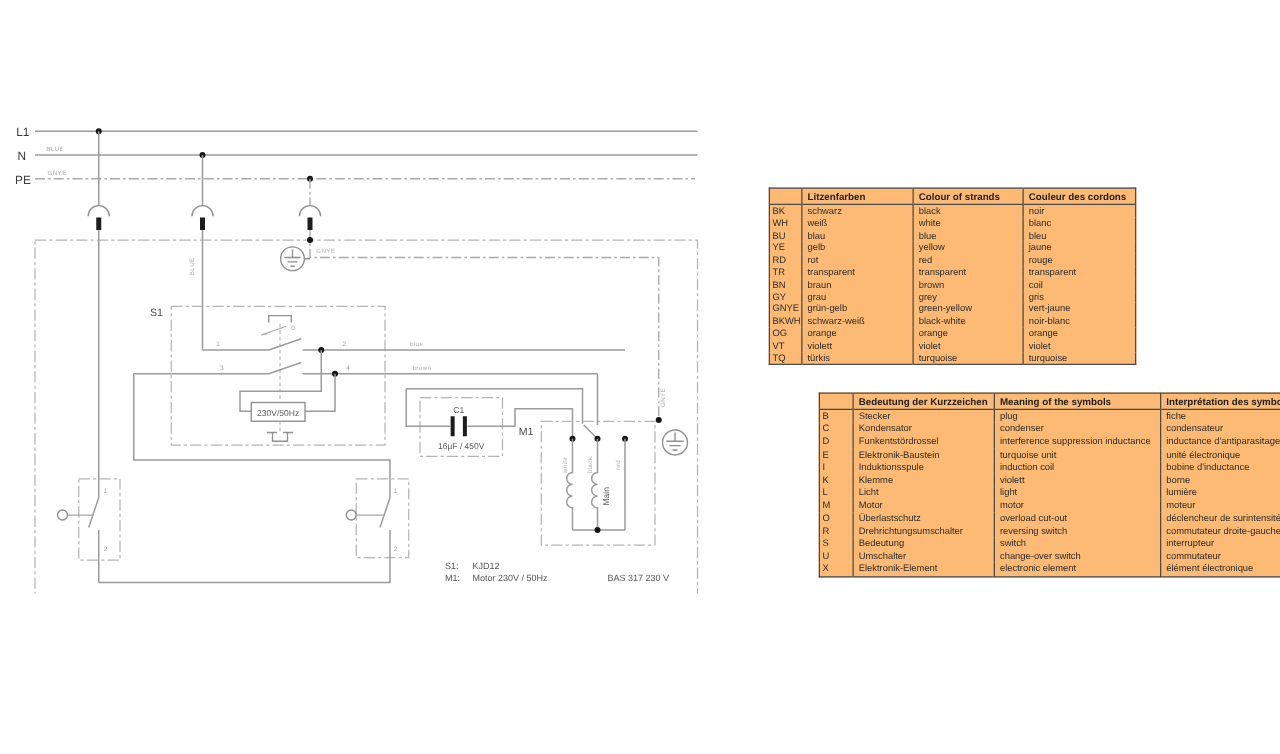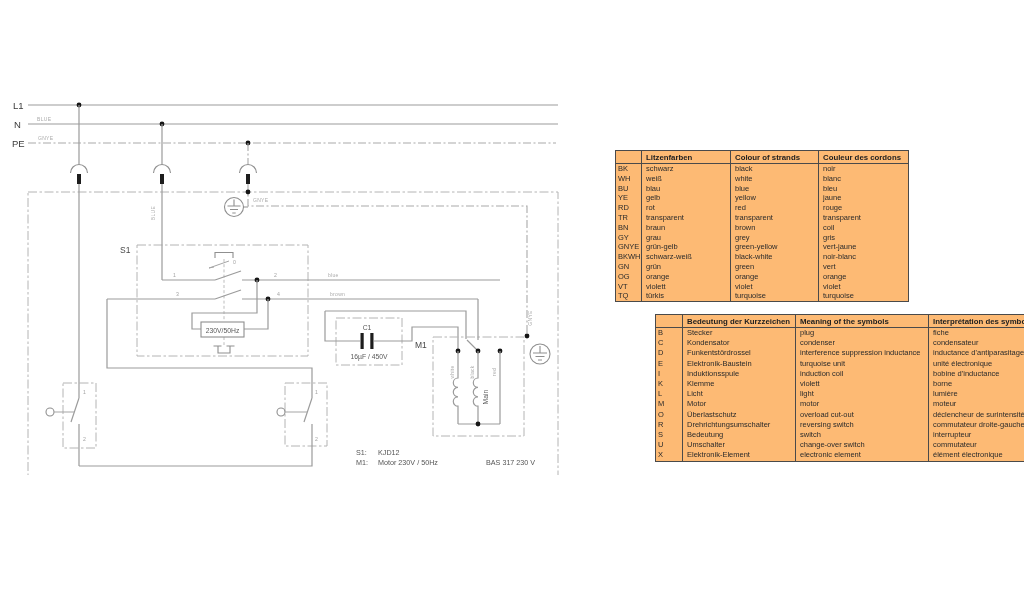--- a/index.html
+++ b/index.html
@@ -248,26 +248,20 @@
           <td>green-yellow</td>
           <td>vert-jaune</td>
         </tr>
         <tr>
           <td>BKWH</td>
           <td>schwarz-weiß</td>
           <td>black-white</td>
           <td>noir-blanc</td>
         </tr>
         <tr>
-          <td>GN</td>
-          <td>grün</td>
-          <td>green</td>
-          <td>vert</td>
-        </tr>
-        <tr>
           <td>OG</td>
           <td>orange</td>
           <td>orange</td>
           <td>orange</td>
         </tr>
         <tr>
           <td>VT</td>
           <td>violett</td>
           <td>violet</td>
           <td>violet</td>

